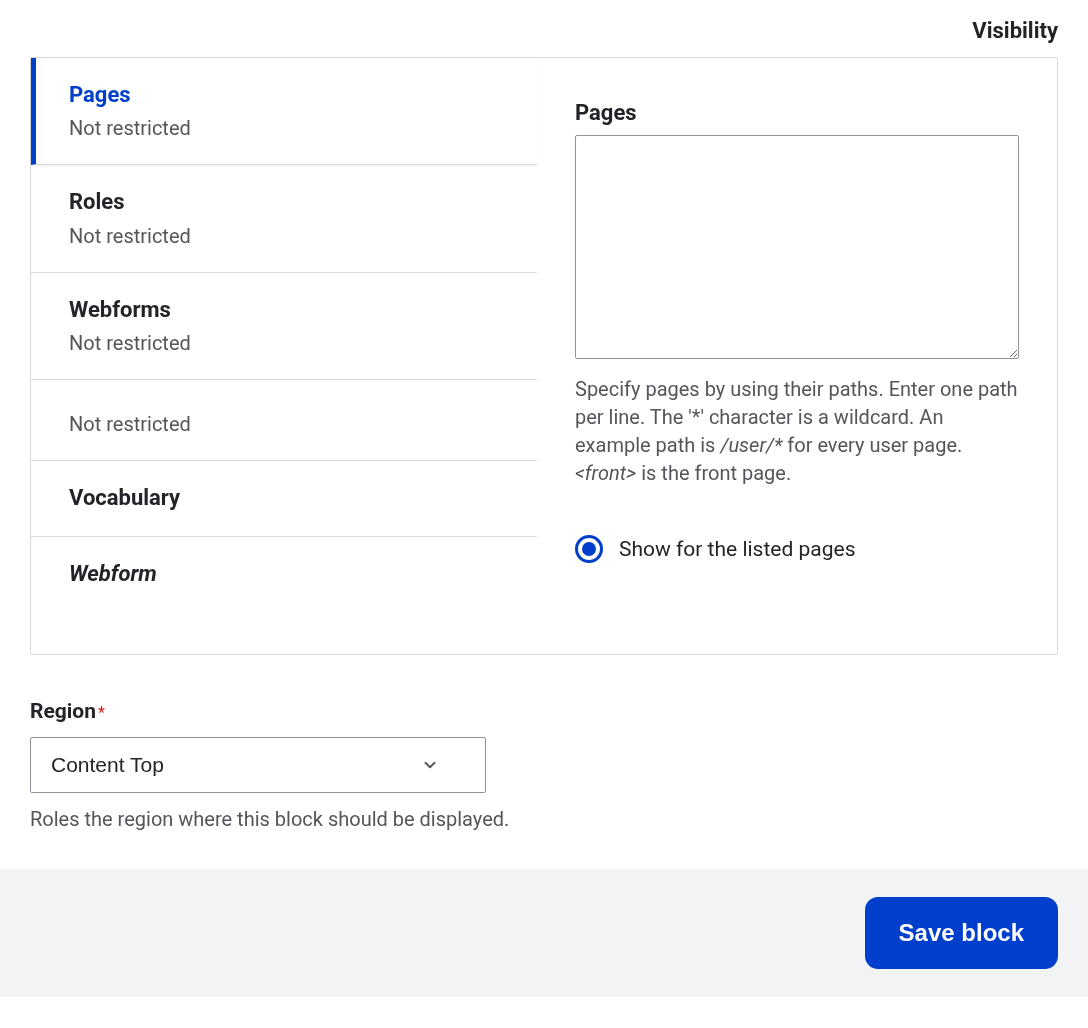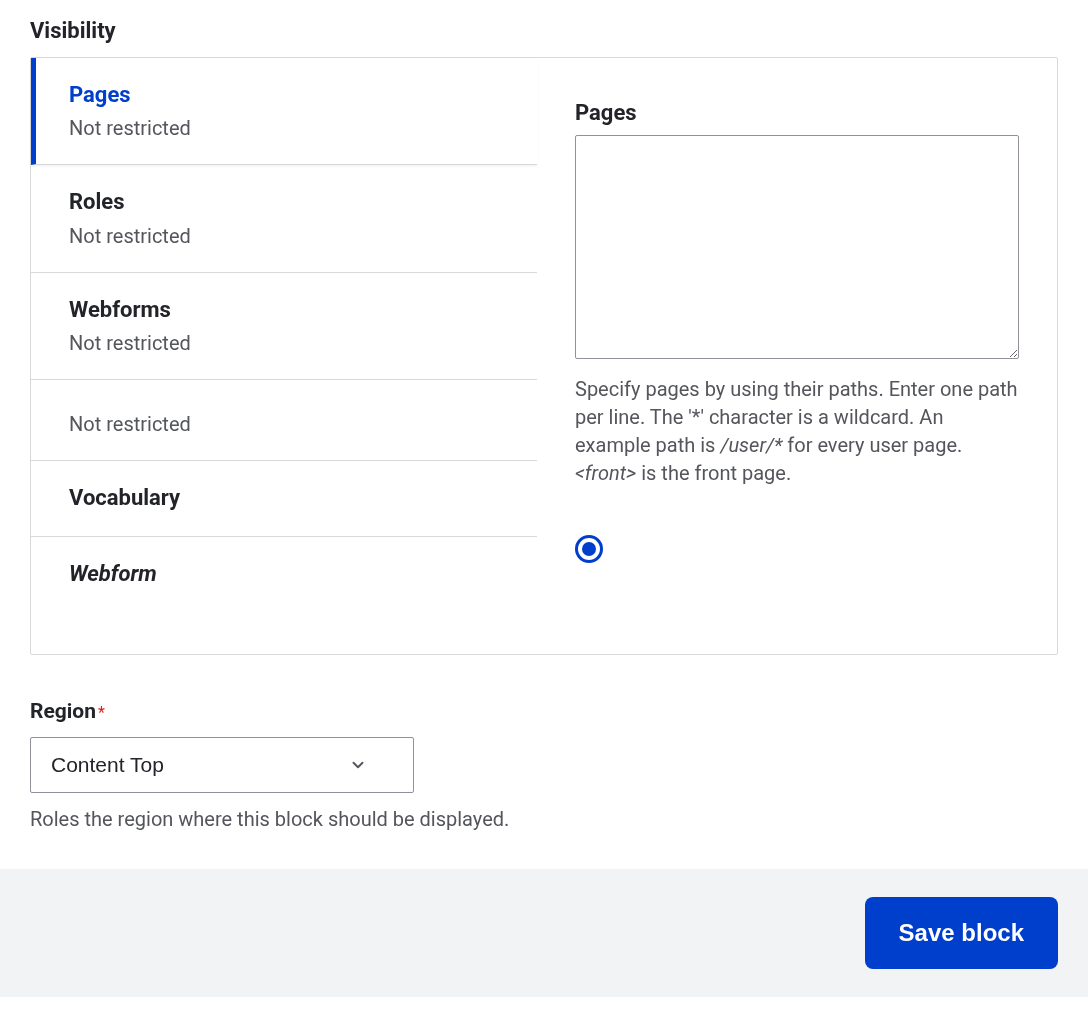--- a/index.html
+++ b/index.html
@@ -7,20 +7,21 @@
     font-family: -apple-system, BlinkMacSystemFont, "Segoe UI", Roboto, "Helvetica Neue", Arial, sans-serif;
     background: #fff;
     color: #232429;
     width: 1088px;
   }
   .wrap { padding: 18px 30px 0 30px; }
   h4.section-title {
     font-size: 22px;
     font-weight: 700;
     margin: 0 0 14px 0;
+    text-align: right;
   }
   .visibility-box {
     border: 1px solid #d7d9dd;
     border-radius: 2px;
     display: flex;
     background: #fff;
     min-height: 598px;
   }
   .tabs {
     width: 506px;
@@ -117,21 +118,21 @@
   .radio-label { font-size: 21px; color: #232429; }
 
   .region-block { margin-top: 44px; margin-bottom: 38px; }
   .region-label {
     font-size: 21px;
     font-weight: 700;
   }
   .req { color: #d72222; margin-left: 2px; }
   .select-wrap {
     position: relative;
-    width: 384px;
+    width: 456px;
     margin-top: 14px;
     border-radius: 28px;
   }
   .select-btn {
     width: 100%;
     height: 56px;
     border: 1px solid #8f929a;
     border-radius: 2px;
     background: #fff;
     text-align: left;
@@ -156,21 +157,21 @@
   .actions {
     background: #f2f3f5;
     padding: 28px 30px;
     display: flex;
     justify-content: flex-end;
   }
   .save-btn {
     background: #003ecc;
     color: #fff;
     border: none;
-    border-radius: 8px;
+    border-radius: 13px;
     font-size: 24px;
     font-weight: 700;
     padding: 22px 34px;
     cursor: pointer;
     text-align: right;
   }
 </style>
 </head>
 <body>
 
@@ -214,20 +215,21 @@
       <textarea class="paths" style=""></textarea>
       <p class="help">
         <span>Specify pages by using their paths. Enter one path per line. The '*' character is a wildcard. An example path is </span><em>/user/*</em><span> for every user page. </span><em>&lt;front&gt;</em><span> is the front page.</span>
       </p>
 
       <div class="radios">
         <label class="radio-row checked">
           <span class="radio-outer">
               <span class="radio-inner"></span>
             </span>
+          <span class="radio-label">Show for the listed pages</span>
         </label>
       </div>
     </div>
   </div>
 
   <div class="region-block">
     <div>
       <span class="region-label">Region</span><span class="req">*</span>
     </div>
     <div class="select-wrap">

